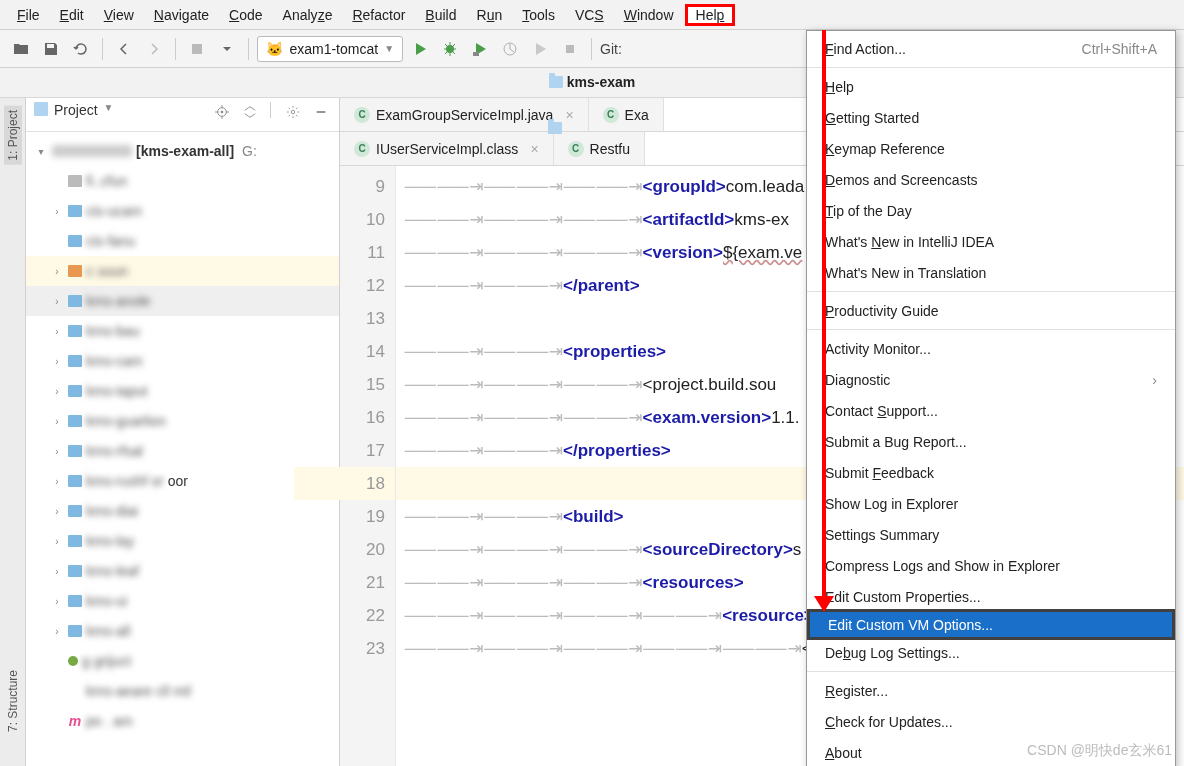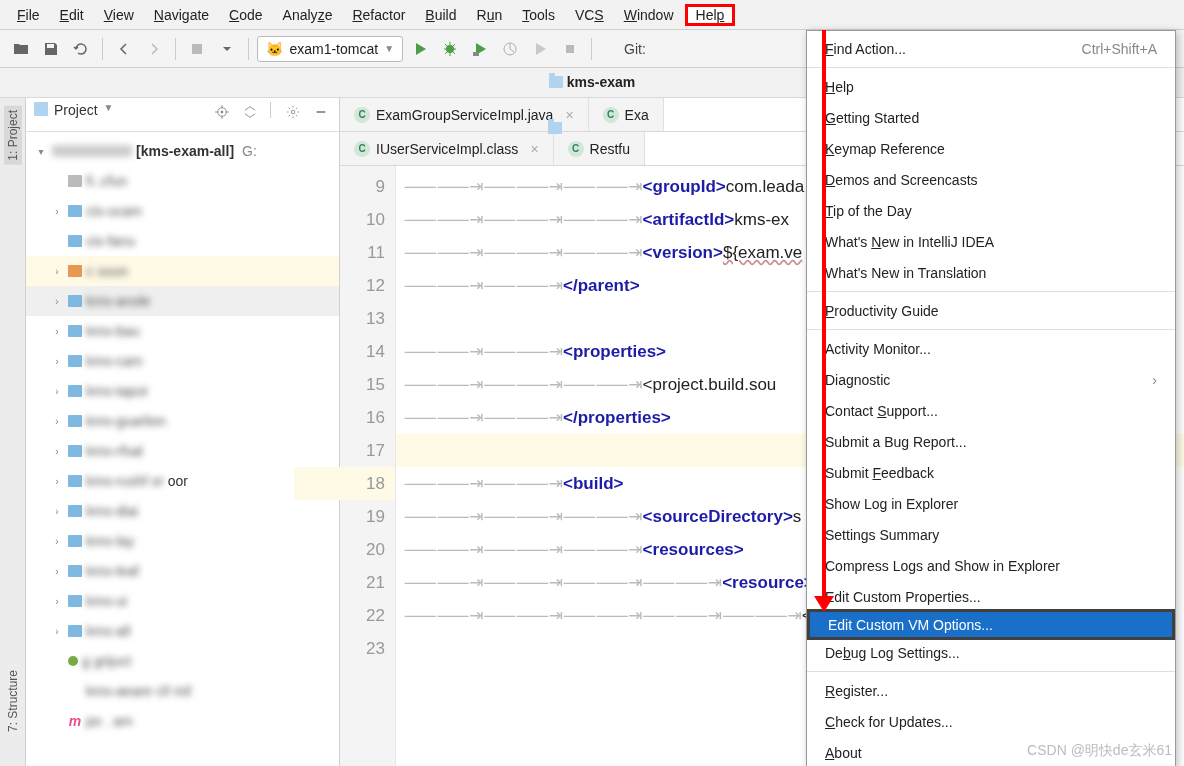--- a/index.html
+++ b/index.html
@@ -10,21 +10,21 @@
 .menubar .menuitem { padding: 3px 9px; cursor: default; }
 .menubar .menuitem .ul { text-decoration: underline; }
 .menubar .menuitem.help-highlight { border: 3px solid #ff0000; padding: 0 8px; background: #fff; }
 
 
 .toolbar { display: flex; align-items: center; background: #f4f4f4; height: 38px; padding: 0 8px; gap: 4px; border-bottom: 1px solid #d0d0d0; }
 .tbtn { width: 26px; height: 26px; display: flex; align-items: center; justify-content: center; color: #666; }
 .tbtn svg { width: 16px; height: 16px; }
 .sep { width: 1px; height: 22px; background: #ccc; margin: 0 4px; }
 .run-combo { display: flex; align-items: center; border: 1px solid #bbb; border-radius: 3px; padding: 2px 8px; background: #fff; gap: 6px; height: 26px; }
-.git-label { margin-left: 24px; color: #444; }
+.git-label { margin-left: 0; color: #444; }
 
 
 .breadcrumb { display: flex; align-items: center; background: #f2f2f2; padding: 4px 10px; height: 30px; gap: 4px; border-bottom: 1px solid #d8d8d8; flex-direction: column; }
 .breadcrumb .crumb { display: flex; align-items: center; gap: 4px; padding: 2px 4px; }
 .folder-icon { width: 14px; height: 12px; background: #b0d4f0; border-radius: 1px; display: inline-block; position: relative; }
 .folder-icon::before { content: ''; position: absolute; top: -3px; left: 0; width: 6px; height: 3px; background: #b0d4f0; border-radius: 1px 1px 0 0; }
 .crumb-sep { color: #888; }
 
 
 .main { display: flex; height: calc(100% - 98px); }
@@ -382,20 +382,21 @@
           <div>23</div>
         </div>
       <div class="code" id="code">
           <div class="line"><span class="guide-marker">⸺⸺⇥</span><span class="guide-marker">⸺⸺⇥</span><span class="guide-marker">⸺⸺⇥</span><span class="tag">&lt;groupId&gt;</span>com.leada</div>
           <div class="line"><span class="guide-marker">⸺⸺⇥</span><span class="guide-marker">⸺⸺⇥</span><span class="guide-marker">⸺⸺⇥</span><span class="tag">&lt;artifactId&gt;</span>kms-ex</div>
           <div class="line"><span class="guide-marker">⸺⸺⇥</span><span class="guide-marker">⸺⸺⇥</span><span class="guide-marker">⸺⸺⇥</span><span class="tag">&lt;version&gt;</span><span class="err">${exam.ve</span></div>
           <div class="line"><span class="guide-marker">⸺⸺⇥</span><span class="guide-marker">⸺⸺⇥</span><span class="tag">&lt;/parent&gt;</span></div>
           <div class="line"></div>
           <div class="line"><span class="guide-marker">⸺⸺⇥</span><span class="guide-marker">⸺⸺⇥</span><span class="tag">&lt;properties&gt;</span></div>
           <div class="line"><span class="guide-marker">⸺⸺⇥</span><span class="guide-marker">⸺⸺⇥</span><span class="guide-marker">⸺⸺⇥</span>&lt;project.build.sou</div>
+          <div class="line"><span class="guide-marker">⸺⸺⇥</span><span class="guide-marker">⸺⸺⇥</span><span class="guide-marker">⸺⸺⇥</span><span class="tag">&lt;exam.version&gt;</span>1.1.</div>
           <div class="line"><span class="guide-marker">⸺⸺⇥</span><span class="guide-marker">⸺⸺⇥</span><span class="tag">&lt;/properties&gt;</span></div>
           <div class="line blank"></div>
           <div class="line"><span class="guide-marker">⸺⸺⇥</span><span class="guide-marker">⸺⸺⇥</span><span class="tag">&lt;build&gt;</span></div>
           <div class="line"><span class="guide-marker">⸺⸺⇥</span><span class="guide-marker">⸺⸺⇥</span><span class="guide-marker">⸺⸺⇥</span><span class="tag">&lt;sourceDirectory&gt;</span>s</div>
           <div class="line"><span class="guide-marker">⸺⸺⇥</span><span class="guide-marker">⸺⸺⇥</span><span class="guide-marker">⸺⸺⇥</span><span class="tag">&lt;resources&gt;</span></div>
           <div class="line"><span class="guide-marker">⸺⸺⇥</span><span class="guide-marker">⸺⸺⇥</span><span class="guide-marker">⸺⸺⇥</span><span class="guide-marker">⸺⸺⇥</span><span class="tag">&lt;resource&gt;</span></div>
           <div class="line"><span class="guide-marker">⸺⸺⇥</span><span class="guide-marker">⸺⸺⇥</span><span class="guide-marker">⸺⸺⇥</span><span class="guide-marker">⸺⸺⇥</span><span class="guide-marker">⸺⸺⇥</span>&lt;directory</div>
         </div>
     </div>
   </div>

